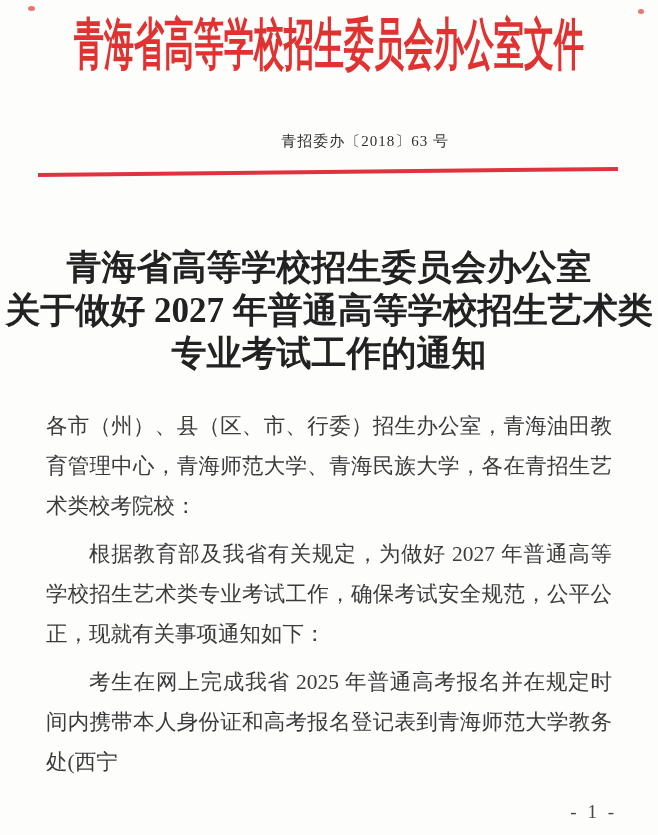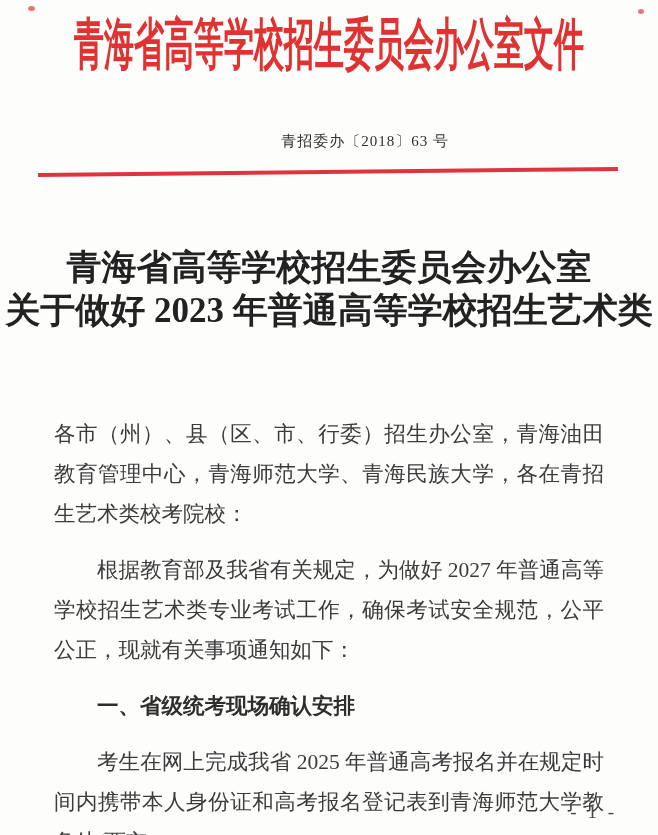--- a/index.html
+++ b/index.html
@@ -65,21 +65,21 @@
     position: absolute;
     top: 398px;
     left: 38px;
     width: 582px;
     font-size: 21.5px;
     line-height: 40px;
     text-align: justify;
     color: var(--body-text, #3b3b3b);
   }
   .body-text p {
-    margin: 16px;
+    margin: 8px;
   }
   p.indent {
     text-indent: 2em;
   }
   p.heading {
     text-indent: 2em;
     font-weight: bold;
     color: #2d2d2d;
   }
   .page-number {
@@ -109,25 +109,25 @@
   <span class="scan-speck speck-tr"></span>
 
   <div class="red-header">青海省高等学校招生委员会办公室文件</div>
 
   <div class="doc-number">青招委办〔2018〕63 号</div>
 
   <div class="red-line"></div>
 
   <div class="doc-title">
     <div>青海省高等学校招生委员会办公室</div>
-    <div>关于做好 2023 年普通高等学校招生艺术类</div>
+    <div>关于做好 2027 年普通高等学校招生艺术类</div>
+    <div>专业考试工作的通知</div>
   </div>
 
   <div class="body-text">
     <p>各市（州）、县（区、市、行委）招生办公室，青海油田教育管理中心，青海师范大学、青海民族大学，各在青招生艺术类校考院校：</p>
     <p class="indent">根据教育部及我省有关规定，为做好 2027 年普通高等学校招生艺术类专业考试工作，确保考试安全规范，公平公正，现就有关事项通知如下：</p>
-    <p class="heading">一、省级统考现场确认安排</p>
     <p class="indent">考生在网上完成我省 2025 年普通高考报名并在规定时间内携带本人身份证和高考报名登记表到青海师范大学教务处(西宁</p>
   </div>
 
   <div class="page-number">- 1 -</div>
 
 </div>
 
 </body></html>

